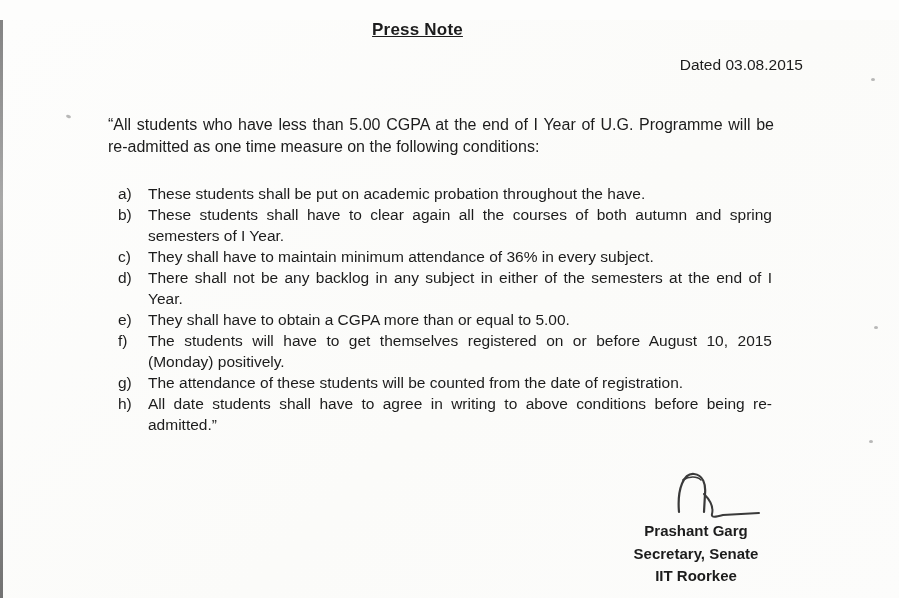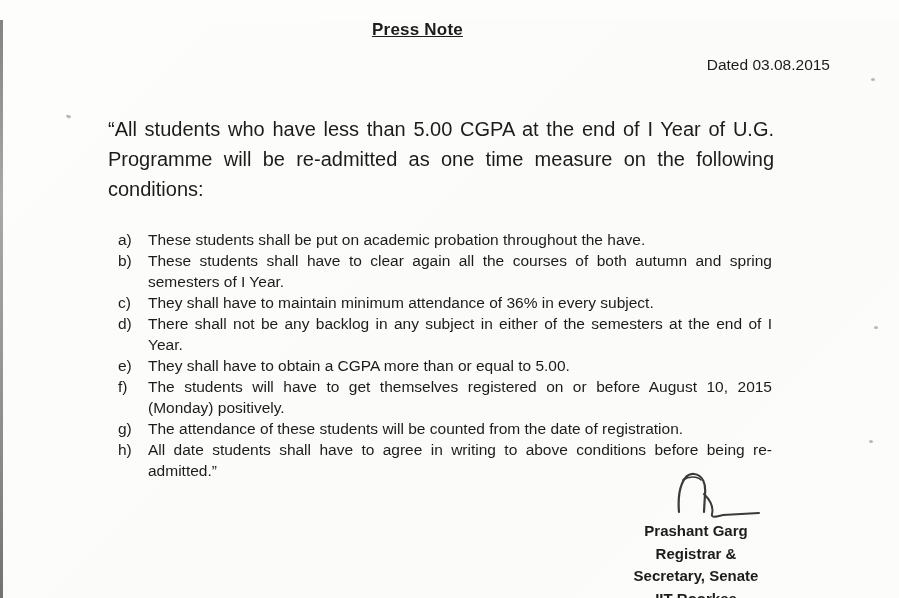--- a/index.html
+++ b/index.html
@@ -34,28 +34,28 @@
     text-align: center;
     font-size: 17px;
     font-weight: bold;
     text-decoration: underline;
     letter-spacing: .2px;
     transform: translateX(-32px);
   }
   .date {
     margin-top: 16px;
     text-align: right;
-    padding-right: 69px;
+    padding-right: 96px;
     font-size: 15.5px;
   }
   .intro {
     margin: 40px 0 0 108px;
     width: 666px;
-    font-size: 20px;
-    line-height: 30px;
+    font-size: 16px;
+    line-height: 22px;
     text-align: justify;
   }
   .conditions {
     margin: 25px 0 0 118px;
     width: 656px;
     font-size: 15.5px;
     line-height: 21px;
   }
   .cond-row { display: flex; }
   .cond-label {
@@ -136,18 +136,17 @@
     </div>
   </div>
 
   <div class="signature-block">
     <svg class="signature-mark" width="92" height="50" viewBox="0 0 92 50" fill="none" xmlns="http://www.w3.org/2000/svg">
       <path d="M8 44 C 6 20, 13 5, 23 6 C 32 7, 35 16, 34 26 L 33 44" stroke="#3a3a3a" stroke-width="2.2" stroke-linecap="round" fill="none"></path>
       <path d="M33 26 C 38 31, 43 38, 41 46 C 40 50, 45 49, 52 47 L 88 45" stroke="#3a3a3a" stroke-width="2" stroke-linecap="round" fill="none"></path>
       <path d="M12 12 C 18 8, 26 8, 30 12" stroke="#3a3a3a" stroke-width="1.6" stroke-linecap="round" fill="none"></path>
     </svg>
     <div class="sig-name">Prashant Garg</div>
-    <div class="sig-bold">Registrar &amp;</div>
     <div class="sig-bold">Secretary, Senate</div>
     <div class="sig-bold">IIT Roorkee</div>
   </div>
 
 </div>
 
 </body></html>

